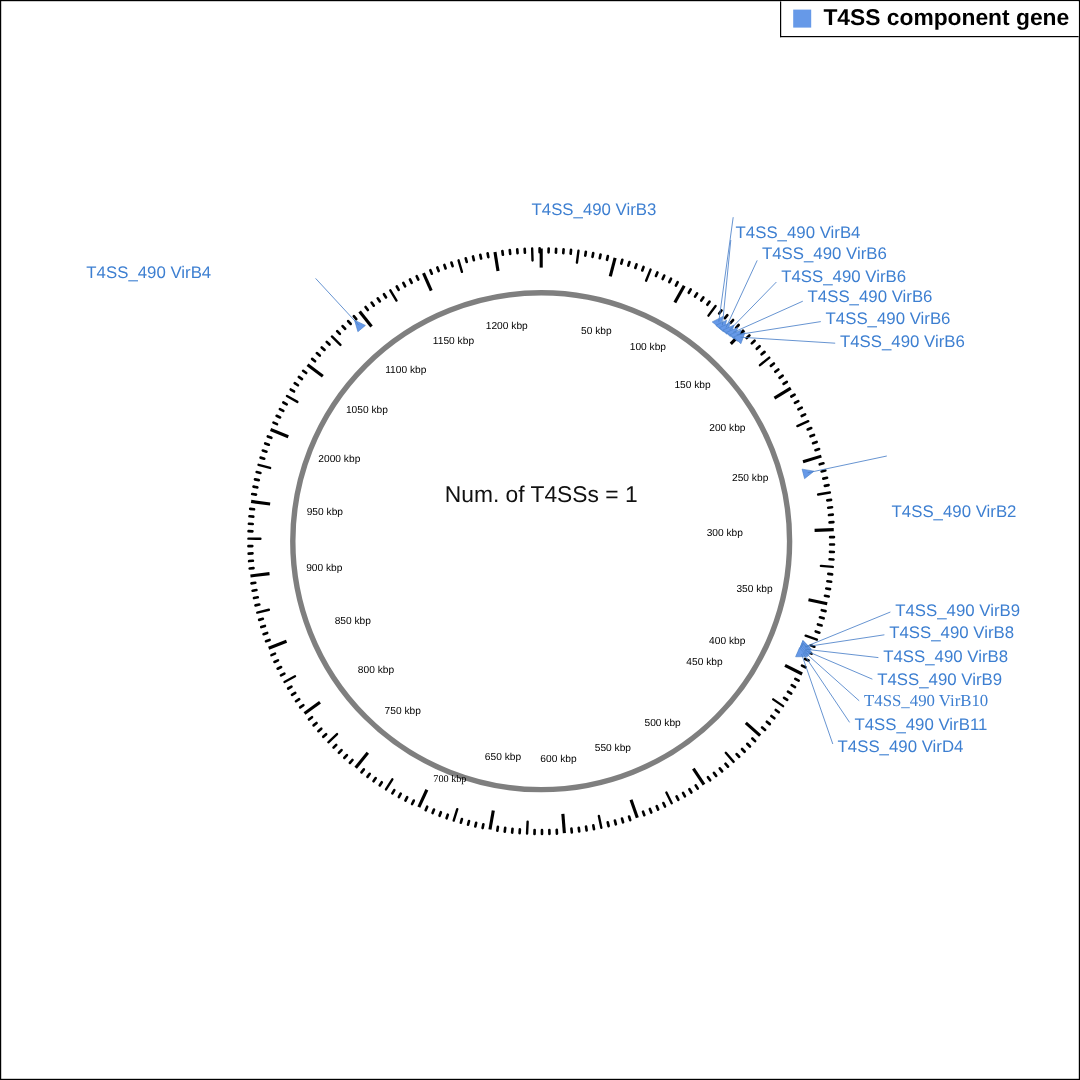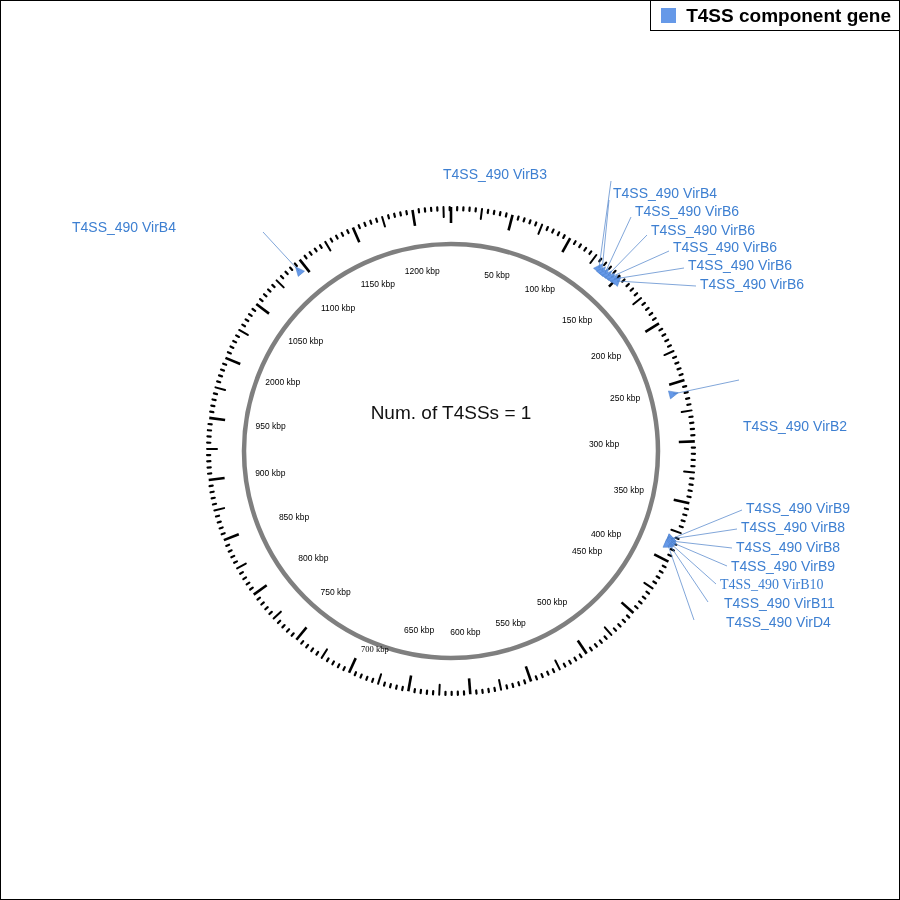--- a/index.html
+++ b/index.html
@@ -415,22 +415,22 @@
       <div class="gene-label right" style="left: 650px; top: 229px;">T4SS_490 VirB6</div>
       <div class="gene-label right" style="left: 672px; top: 246px;">T4SS_490 VirB6</div>
       <div class="gene-label right" style="left: 687px; top: 264px;">T4SS_490 VirB6</div>
       <div class="gene-label right" style="left: 699px; top: 283px;">T4SS_490 VirB6</div>
       <div class="gene-label right" style="left: 742px; top: 377px; margin-top: 48px;">T4SS_490 VirB2</div>
       <div class="gene-label right" style="left: 745px; top: 507px;">T4SS_490 VirB9</div>
       <div class="gene-label right" style="left: 740px; top: 526px;">T4SS_490 VirB8</div>
       <div class="gene-label right" style="left: 735px; top: 546px;">T4SS_490 VirB8</div>
       <div class="gene-label right" style="left: 730px; top: 565px;">T4SS_490 VirB9</div>
       <div class="gene-label right" style="left: 719px; top: 584px; font-family: Liberation Serif, serif;">T4SS_490 VirB10</div>
-      <div class="gene-label right" style="left: 711px; top: 602px; margin-left: 12px;">T4SS_490 VirB11</div>
-      <div class="gene-label right" style="left: 697px; top: 621px; margin-left: 28px;">T4SS_490 VirD4</div>
+      <div class="gene-label right" style="left: 711px; top: 602px;">T4SS_490 VirB11</div>
+      <div class="gene-label right" style="left: 697px; top: 621px;">T4SS_490 VirD4</div>
     </div>
 
   <div id="legend">
     <div class="swatch"></div>
     <div class="legend-label">T4SS component gene</div>
   </div>
 
 </div>
 
 </body></html>

